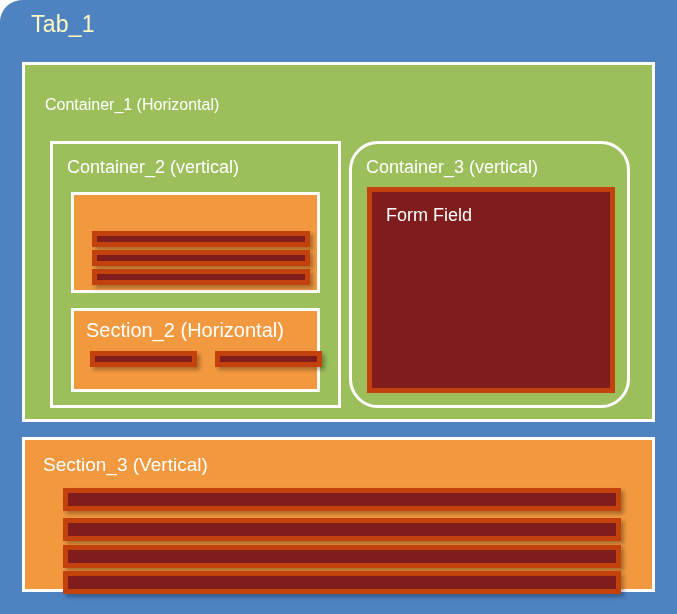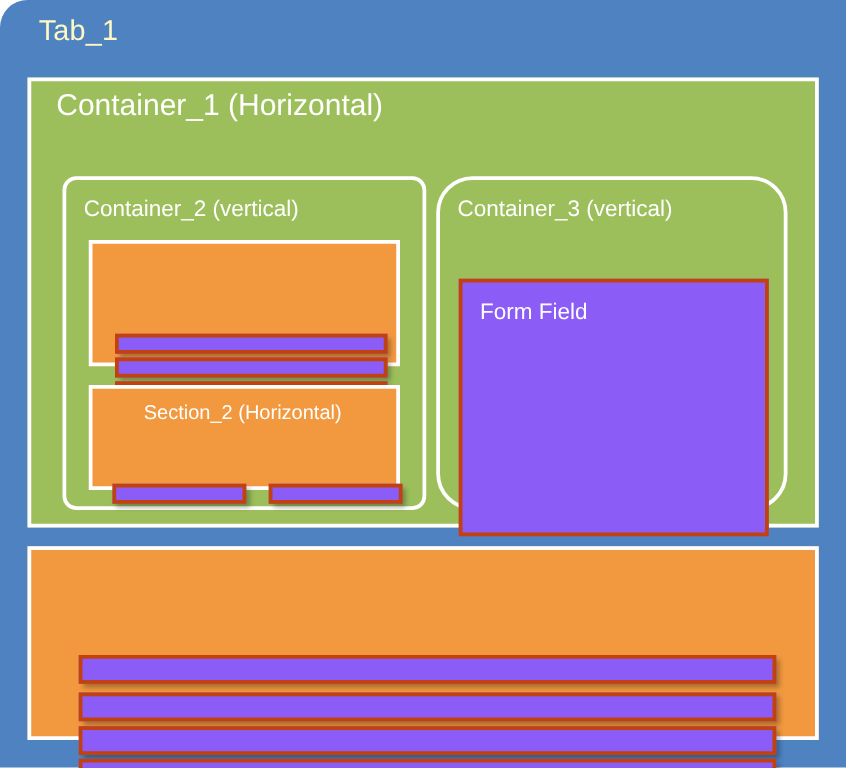--- a/index.html
+++ b/index.html
@@ -58,33 +58,32 @@
 
   
   #container-1 {
     left: 22px;
     top: 62px;
     width: 633px;
     height: 360px;
   }
   #container-1-label {
     left: 20px;
-    top: 8px;
-    font-size: 24px;
+    top: 28px;
+    font-size: 16px;
     line-height: 24px;
     text-align: right;
   }
 
   
   #container-2 {
     left: 25px;
     top: 76px;
     width: 291px;
     height: 267px;
-    border-radius: 11px;
   }
   #container-2-label {
     left: 14px;
     top: 12px;
     font-size: 18px;
     line-height: 22px;
   }
 
   
   #container-3 {
@@ -117,33 +116,31 @@
 
   #section-2 {
     left: 18px;
     top: 164px;
     width: 249px;
     height: 84px;
   }
   #section-2-label {
     left: 12px;
     top: 9px;
-    font-size: 16px;
+    font-size: 20px;
     line-height: 21px;
-    margin-left: 29px;
   }
 
   
   .field {
     position: absolute;
     box-sizing: border-box;
-    background: #8b5cf6;
-    border: 3px solid #c2410c;
+    background: #7f1d1d;
+    border: 5px solid #c2410c;
     box-shadow: 3px 3px 4px rgba(0,0,0,0.30);
-    margin-top: 36px;
   }
 
   
   .s1-bar {
     left: 18px;
     width: 218px;
     height: 16px;
   }
   #s1-bar-1 { top: 36px; }
   #s1-bar-2 { top: 55px; }
@@ -237,20 +234,21 @@
       <div id="container-3-label" class="panel-label">Container_3 (vertical)</div>
 
       <div id="form-field" class="field">
         <div id="form-field-label">Form Field</div>
       </div>
     </div>
   </div>
 
   <div id="section-3" class="panel panel-orange">
 
+    <div id="section-3-label" class="panel-label">Section_3 (Vertical)</div>
 
     <div id="s3-bar-1" class="field s3-bar"></div>
     <div id="s3-bar-2" class="field s3-bar"></div>
     <div id="s3-bar-3" class="field s3-bar"></div>
     <div id="s3-bar-4" class="field s3-bar"></div>
   </div>
 
 </div>
 
 </body></html>

